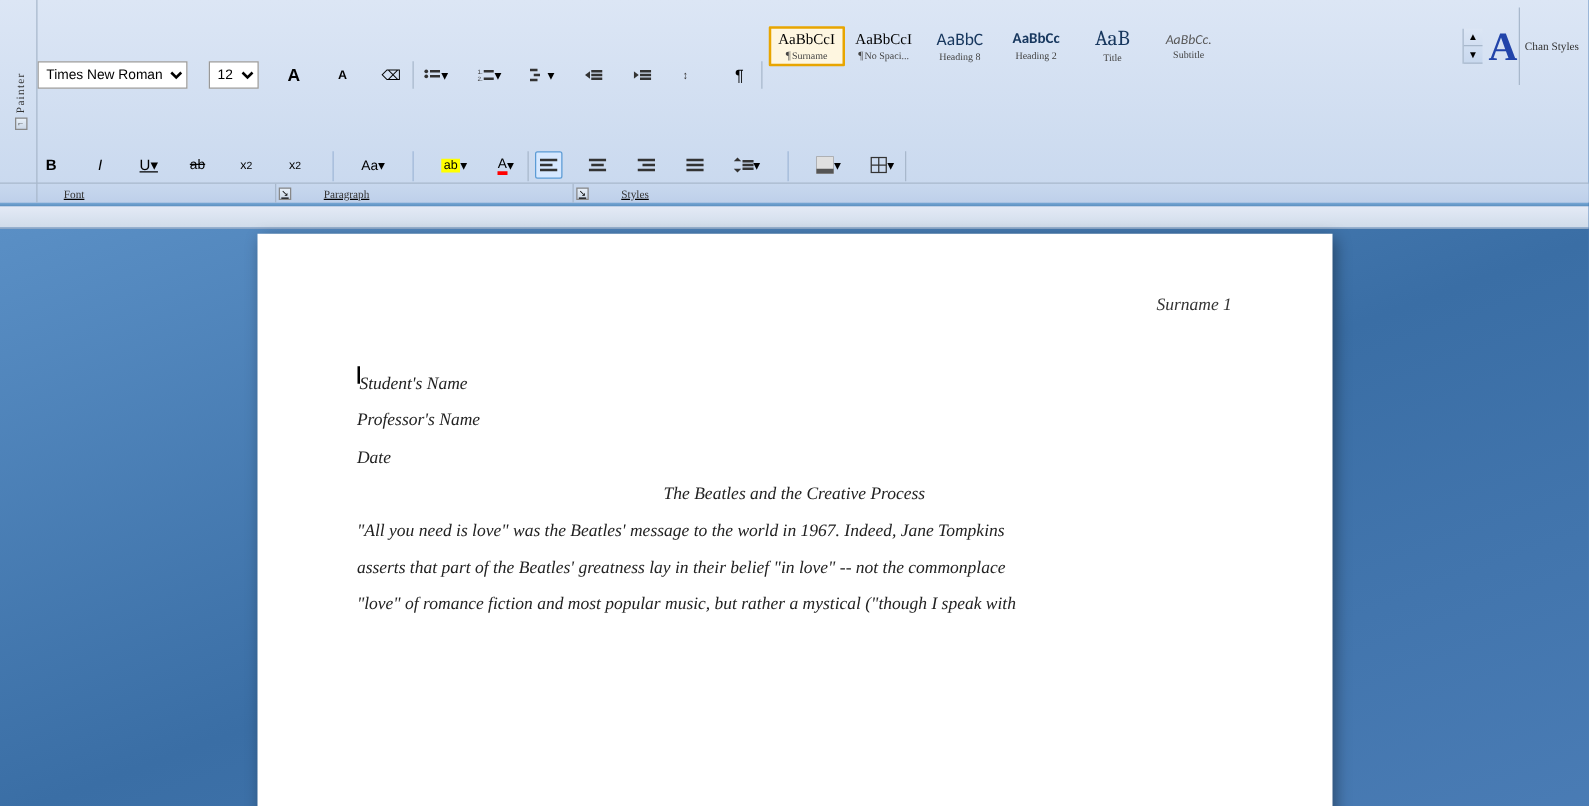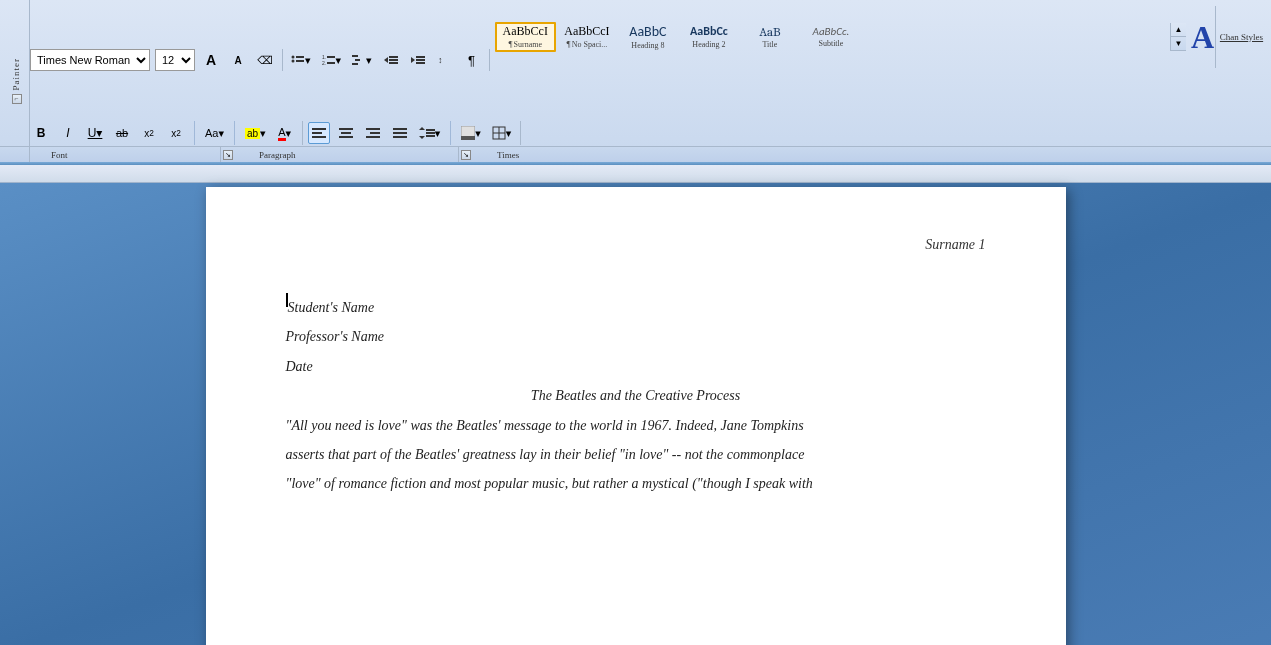--- a/index.html
+++ b/index.html
@@ -107,26 +107,26 @@
       min-height: 32px;
     }
 
     .bottom-labels-row {
       display: flex;
       align-items: center;
       height: 16px;
       border-top: 1px solid #a8b8cc;
       background: linear-gradient(to bottom, #c8d8ee, #bed0ea);
       padding-left: 30px;
+      text-decoration: underline;
     }
 
     .seg {
       display: flex;
-      align-items: center;
-      gap: 5px;
+      gap: 17px;
       padding-right: 6px;
       border-right: 1px solid #a8b8cc;
       margin-right: 4px;
       margin-top: 46px;
     }
 
     .lbl {
       font-size: 9px;
       color: #333;
       padding: 0 20px;
@@ -304,42 +304,42 @@
       </div>
 
       <div class="style-item">
         <div class="si-preview" style="font-family:'Calibri',sans-serif;font-size:12px;color:#17375e;font-weight:bold;">AaBbCc</div>
         <div class="si-label">
           <span>Heading 2</span>
         </div>
       </div>
 
       <div class="style-item">
-        <div class="si-preview" style="font-family:'Cambria',serif;font-size:13px;color:#17375e;">AaB</div>
+        <div class="si-preview" style="font-family:'Cambria',serif;font-size:17px;color:#17375e;">AaB</div>
         <div class="si-label">
           <span>Title</span>
         </div>
       </div>
 
       <div class="style-item">
         <div class="si-preview" style="font-family:'Calibri',sans-serif;font-size:11px;color:#595959;font-style:italic;">AaBbCc.</div>
         <div class="si-label">
           <span>Subtitle</span>
         </div>
       </div>
     </div>
 
     <div class="scroll-arrows">
       <div class="scroll-arrow">▲</div>
       <div class="scroll-arrow">▼</div>
     </div>
 
     <div style="font-size:32px;font-weight:bold;color:#2244aa;font-family:serif;margin-left:4px;">A</div>
 
-    <div style="display:flex;flex-direction:column;align-items:center;justify-content:center;width:52px;height:62px;border-left:1px solid #a8b8cc;font-size:9px;color:#333;text-align:center;line-height:1.4;cursor:pointer;text-decoration:underline;">
+    <div style="display:flex;flex-direction:column;align-items:center;justify-content:center;width:52px;height:62px;border-left:1px solid #a8b8cc;font-size:9px;color:#333;text-align:center;line-height:1.4;cursor:pointer;">
       <div>Chan Styles</div>
     </div>
   </div>
 
   <div class="row2">
 
     <div class="seg">
       <button class="tb-btn tb-btn-bold">B</button>
       <button class="tb-btn tb-btn-italic">I</button>
       <button class="tb-btn tb-btn-underline">U▾</button>
@@ -413,21 +413,21 @@
 
     <div style="flex:1;"></div>
   </div>
 
   <div class="bottom-labels-row">
     <div style="width:1px;height:14px;"></div>
     <div class="lbl" style="min-width:190px;">Font</div>
     <div class="exp-icon">↘</div>
     <div class="lbl" style="min-width:220px;margin-left:6px;">Paragraph</div>
     <div class="exp-icon">↘</div>
-    <div class="lbl" style="min-width:300px;margin-left:6px;border-right:none;">Times</div>
+    <div class="lbl" style="min-width:300px;margin-left:6px;border-right:none;">Styles</div>
   </div>
 </div>
 
 <div style="height:3px;background:linear-gradient(to bottom,#7aaad8,#5b8fbf);"></div>
 
 <div class="ruler" style="height:18px;background:linear-gradient(to bottom,#e4eaf6,#d0dcea);border-bottom:1px solid #a0b4cc;">
   
 </div>
 
 <div class="doc-area" style="background:linear-gradient(160deg,#5a8fc5 0%,#3a6ea5 50%,#4a7cb5 100%);padding:4px 60px;display:flex;justify-content:center;min-height:480px;font-style:italic;">

